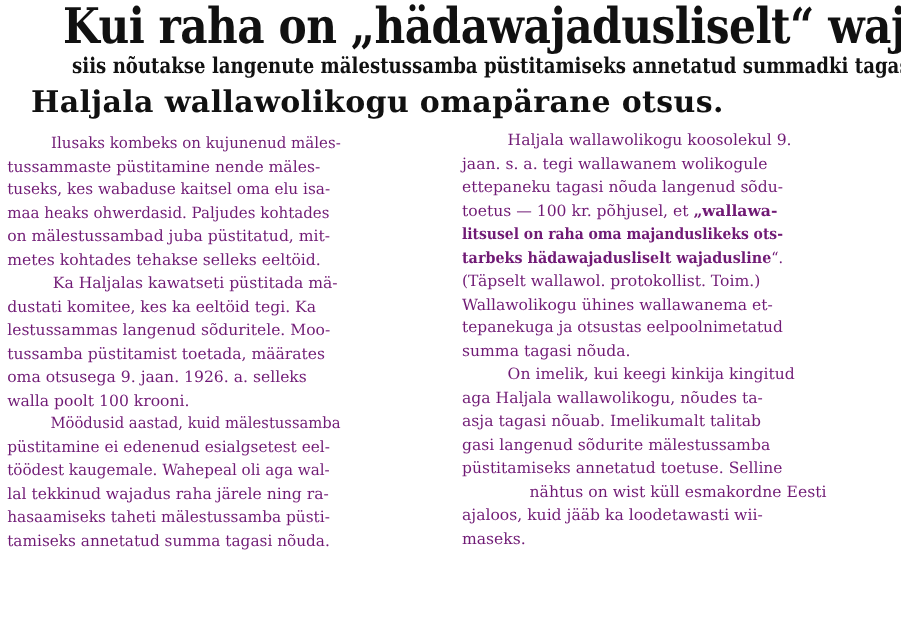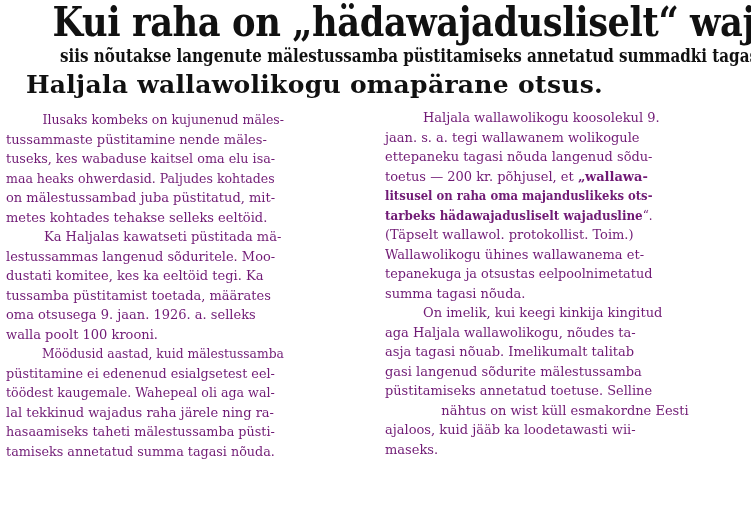--- a/index.html
+++ b/index.html
@@ -43,38 +43,38 @@
   <div class="subhead2">Haljala wallawolikogu omapärane otsus.</div>
 
   <div class="col col-left">
     <span class="line indent" style="transform: scaleX(0.962766);">Ilusaks kombeks on kujunenud mäles-</span>
     <span class="line" style="transform: scaleX(1);">tussammaste püstitamine nende mäles-</span>
     <span class="line" style="transform: scaleX(0.98103);">tuseks, kes wabaduse kaitsel oma elu isa-</span>
     <span class="line" style="transform: scaleX(0.965333);">maa heaks ohwerdasid. Paljudes kohtades</span>
     <span class="line" style="transform: scaleX(1);">on mälestussambad juba püstitatud, mit-</span>
     <span class="line" style="transform: scaleX(1);">metes kohtades tehakse selleks eeltöid.</span>
     <span class="line indent" style="transform: scaleX(1);">Ka Haljalas kawatseti püstitada mä-</span>
+    <span class="line" style="transform: scaleX(1);">dustati komitee, kes ka eeltöid tegi.  Ka</span>
     <span class="line" style="transform: scaleX(0.997245);">lestussammas langenud sõduritele. Moo-</span>
-    <span class="line" style="transform: scaleX(1);">dustati komitee, kes ka eeltöid tegi.  Ka</span>
     <span class="line" style="transform: scaleX(1);">tussamba püstitamist toetada, määrates</span>
     <span class="line" style="transform: scaleX(1);">oma otsusega  9. jaan. 1926.  a. selleks</span>
     <span class="line" style="transform: scaleX(1);">walla poolt 100 krooni.</span>
     <span class="line indent" style="transform: scaleX(0.947644);">Möödusid aastad, kuid mälestussamba</span>
     <span class="line" style="transform: scaleX(0.983696);">püstitamine ei edenenud esialgsetest eel-</span>
     <span class="line" style="transform: scaleX(0.970509);">töödest kaugemale. Wahepeal oli aga wal-</span>
     <span class="line" style="transform: scaleX(1);">lal tekkinud wajadus raha järele ning ra-</span>
     <span class="line" style="transform: scaleX(0.983696);">hasaamiseks taheti mälestussamba püsti-</span>
     <span class="line" style="transform: scaleX(0.98103);">tamiseks annetatud summa tagasi nõuda.</span>
   </div>
 
   <div class="col col-right">
     <span class="line indent" style="transform: scaleX(1);">Haljala  wallawolikogu koosolekul 9.</span>
     <span class="line" style="transform: scaleX(1);">jaan. s. a. tegi wallawanem wolikogule</span>
     <span class="line" style="transform: scaleX(0.99723);">ettepaneku tagasi nõuda langenud sõdu-</span>
-    <span class="line" style="transform: scaleX(1);"><span>toetus — 200 kr. põhjusel, et </span><span class="b">„wallawa-</span></span>
+    <span class="line" style="transform: scaleX(1);"><span>toetus — 100 kr. põhjusel, et </span><span class="b">„wallawa-</span></span>
     <span class="line b" style="transform: scaleX(0.8933);">litsusel on raha oma majanduslikeks ots-</span>
     <span class="line" style="transform: scaleX(0.918367);"><span class="b">tarbeks hädawajadusliselt wajadusline</span><span>“.</span></span>
     <span class="line" style="transform: scaleX(1);">(Täpselt wallawol.  protokollist.  Toim.)</span>
     <span class="line" style="transform: scaleX(1);">Wallawolikogu ühines wallawanema et-</span>
     <span class="line" style="transform: scaleX(0.986301);">tepanekuga ja otsustas eelpoolnimetatud</span>
     <span class="line" style="transform: scaleX(1);">summa tagasi nõuda.</span>
     <span class="line indent" style="transform: scaleX(1);">On imelik, kui keegi kinkija kingitud</span>
     <span class="line" style="transform: scaleX(1);">aga Haljala wallawolikogu, nõudes ta-</span>
     <span class="line" style="transform: scaleX(1);">asja tagasi nõuab. Imelikumalt talitab</span>
     <span class="line" style="transform: scaleX(1);">gasi langenud  sõdurite  mälestussamba</span>

